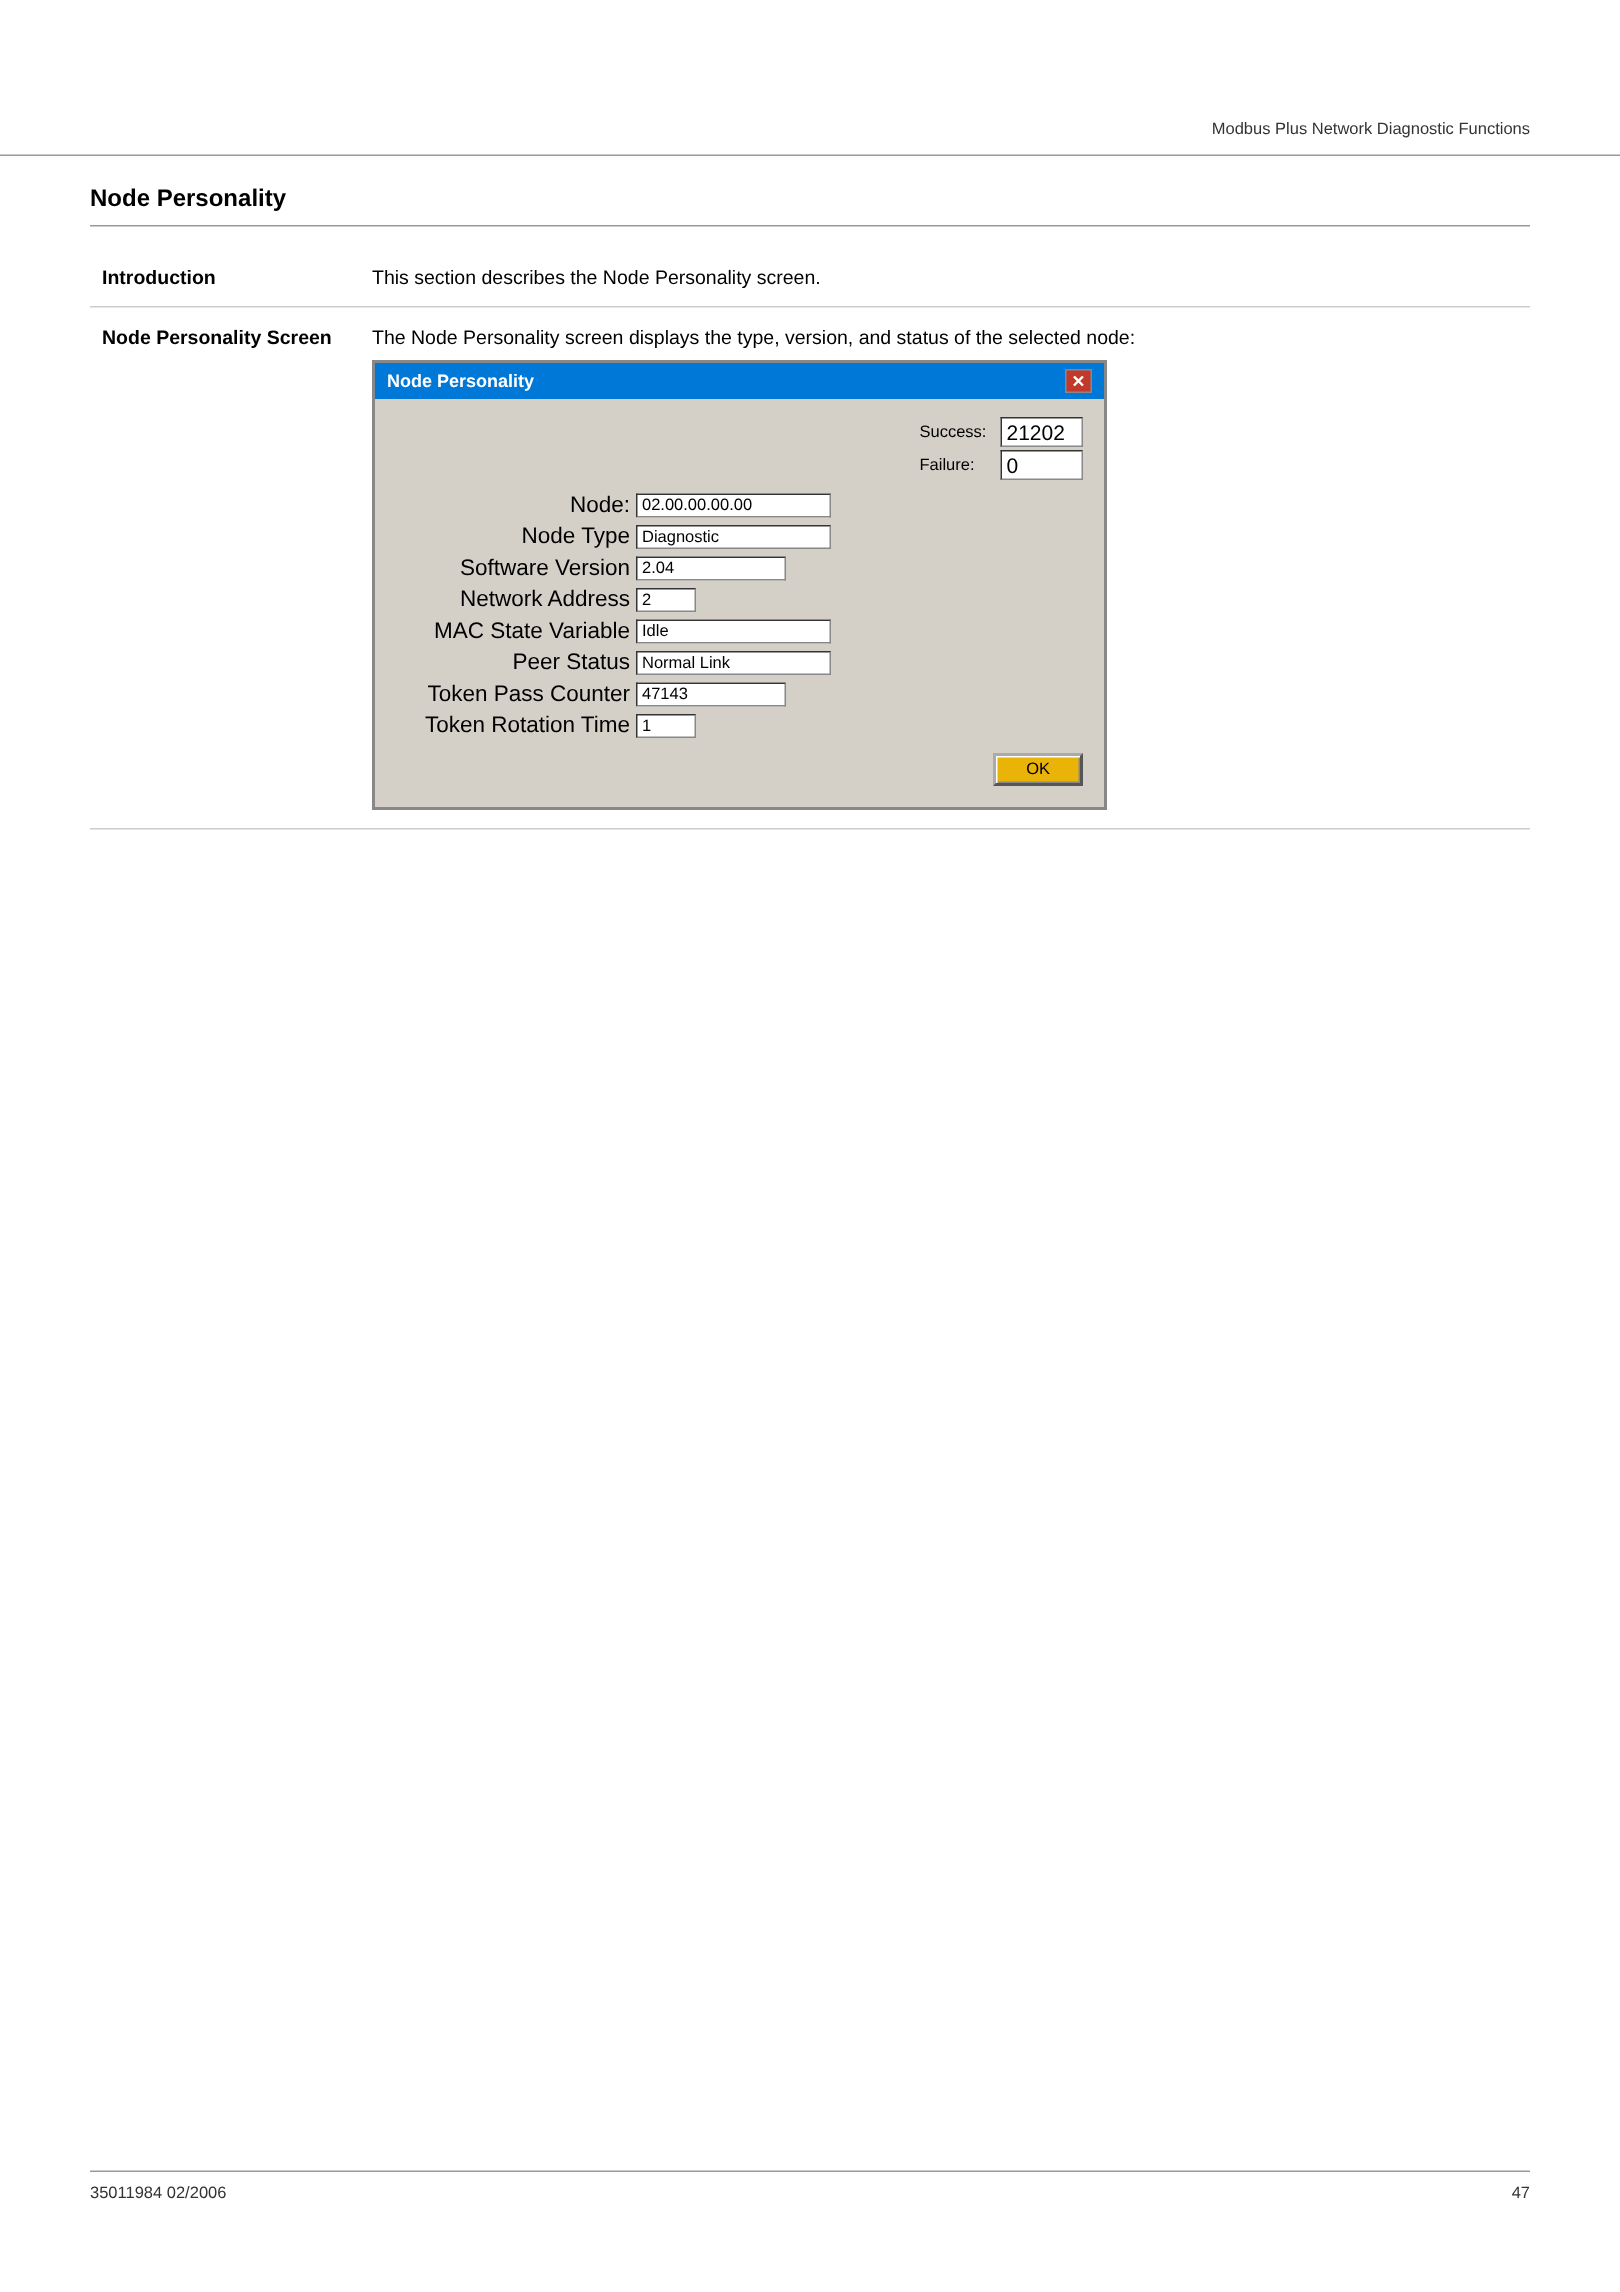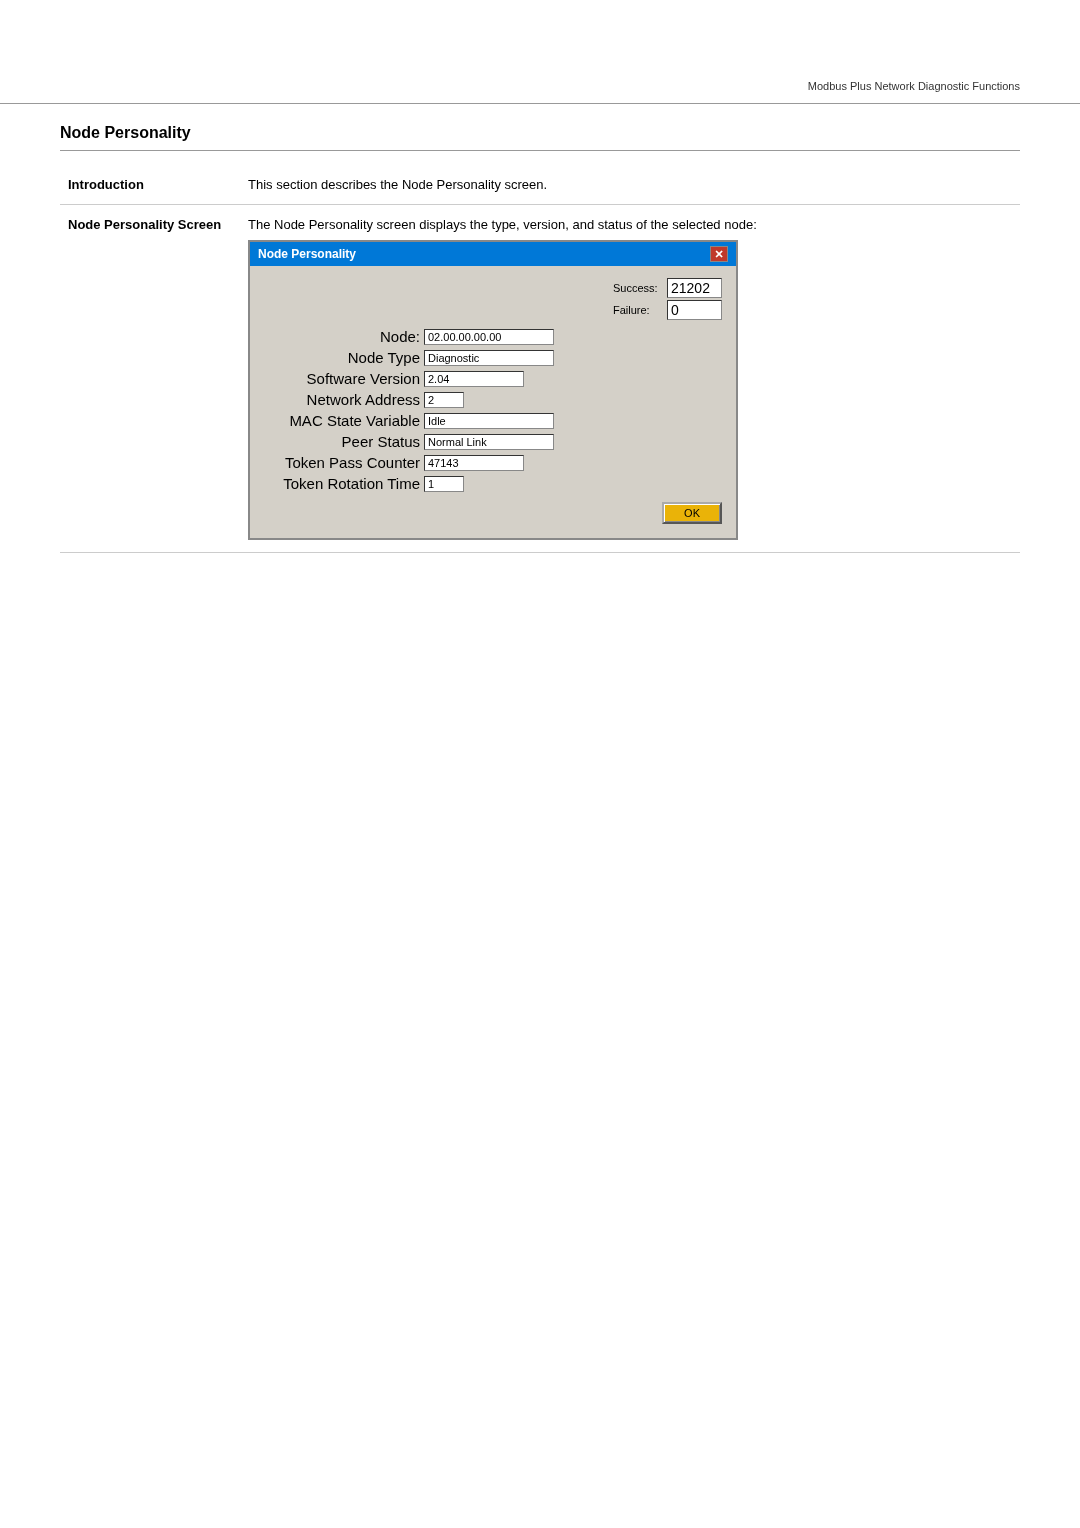--- a/index.html
+++ b/index.html
@@ -311,14 +311,18 @@
             </div>
             
 
           </td>
         </tr>
       </tbody>
     </table>
 
   </div>
 
+  <div class="footer">
+    <span>35011984 02/2006</span>
+    <span>47</span>
+  </div>
 
 </div>
 
 </body></html>

